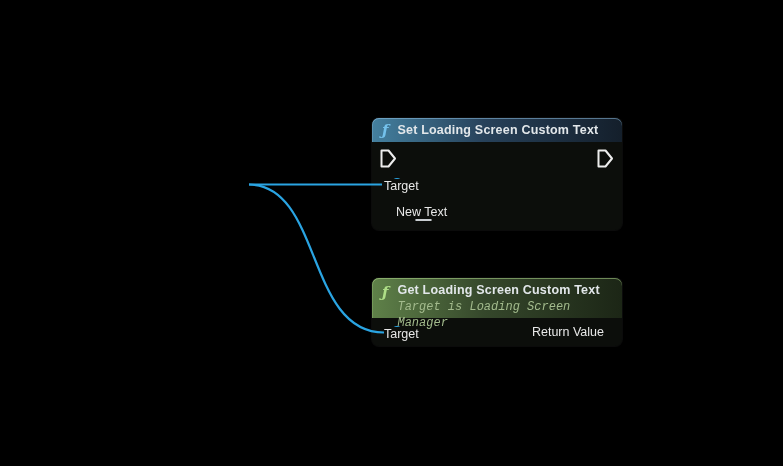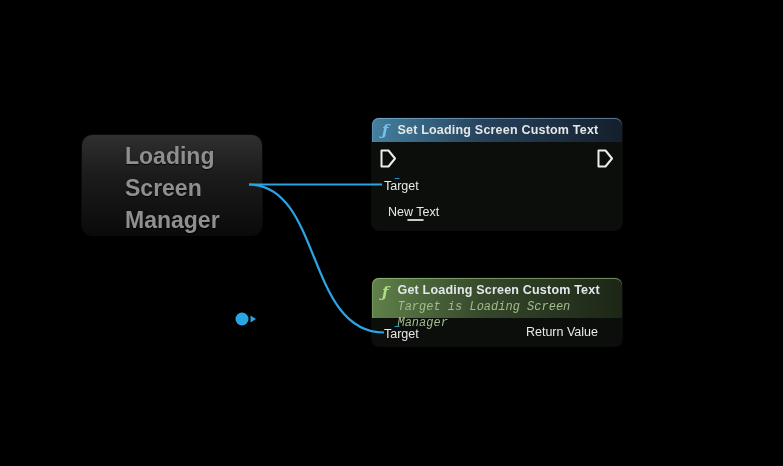--- a/index.html
+++ b/index.html
@@ -65,31 +65,20 @@
 </head>
 <body>
 
 <div id="canvas">
 
   <svg id="wires" width="783" height="466">
     <path d="M249,184.5 L382,184.5" fill="none" stroke="#2AA4E2" stroke-width="2.2"></path>
     <path d="M249,184.5 C322,185 306,332.5 384,332.5" fill="none" stroke="#2AA4E2" stroke-width="2.2"></path>
   </svg>
 
-  <div class="var-node">
-    <div class="lines">
-      <div>Loading</div>
-      <div>Screen</div>
-      <div>Manager</div>
-    </div>
-    <svg class="var-pin pinsvg" width="24" height="16">
-      <circle cx="8" cy="8" r="6.5" fill="#2AA4E2"></circle>
-      <path d="M16.5,4.5 L22,8 L16.5,11.5 Z" fill="#2AA4E2"></path>
-    </svg>
-  </div>
 
   <div id="set-node" class="fn-node">
     <div class="fn-header">
       <span class="fn-icon">ƒ</span>
       <span class="fn-title">Set Loading Screen Custom Text</span>
     </div>
 
     <div class="row" style="left:8px;top:31px;">
       <svg class="pinsvg" width="17" height="19">
         <path d="M1.5,1.5 L8.5,1.5 L15,9.5 L8.5,17.5 L1.5,17.5 Z" fill="none" stroke="#EDEDED" stroke-width="2" stroke-linejoin="round"></path>
@@ -103,21 +92,21 @@
     </div>
 
     <div class="row" style="left:6px;top:59px;height:16px;">
       <svg class="pinsvg" width="22" height="14">
         <circle cx="10" cy="7" r="6" fill="#2AA4E2"></circle>
         <path d="M17.5,3.8 L22,7 L17.5,10.2 Z" fill="#2AA4E2"></path>
       </svg>
       <span class="pin-label">Target</span>
     </div>
 
-    <div class="row" style="left:10px;top:87px;height:16px;">
+    <div class="row" style="left:18px;top:87px;height:16px;">
       <svg class="pinsvg" width="22" height="14">
         <circle cx="10" cy="7" r="5" fill="none" stroke="#E01EC6" stroke-width="2.6"></circle>
         <path d="M17.5,3.8 L22,7 L17.5,10.2 Z" fill="#E01EC6"></path>
       </svg>
       <span class="pin-label">New Text</span>
       <div class="textbox"></div>
     </div>
   </div>
 
   <div id="get-node" class="fn-node">
@@ -130,21 +119,21 @@
     </div>
 
     <div class="row" style="left:6px;top:47px;height:16px;">
       <svg class="pinsvg" width="22" height="14">
         <circle cx="10" cy="7" r="6" fill="#2AA4E2"></circle>
         <path d="M17.5,3.8 L22,7 L17.5,10.2 Z" fill="#2AA4E2"></path>
       </svg>
       <span class="pin-label">Target</span>
     </div>
 
-    <div class="row" style="right:18px;top:47px;height:16px;gap:8px;">
+    <div class="row" style="right:12px;top:47px;height:16px;gap:8px;">
       <span class="pin-label right">Return Value</span>
       <svg class="pinsvg" width="22" height="14">
         <circle cx="10" cy="7" r="5" fill="none" stroke="#E01EC6" stroke-width="2.6"></circle>
         <path d="M17.5,3.8 L22,7 L17.5,10.2 Z" fill="#E01EC6"></path>
       </svg>
     </div>
   </div>
 
 </div>
 

